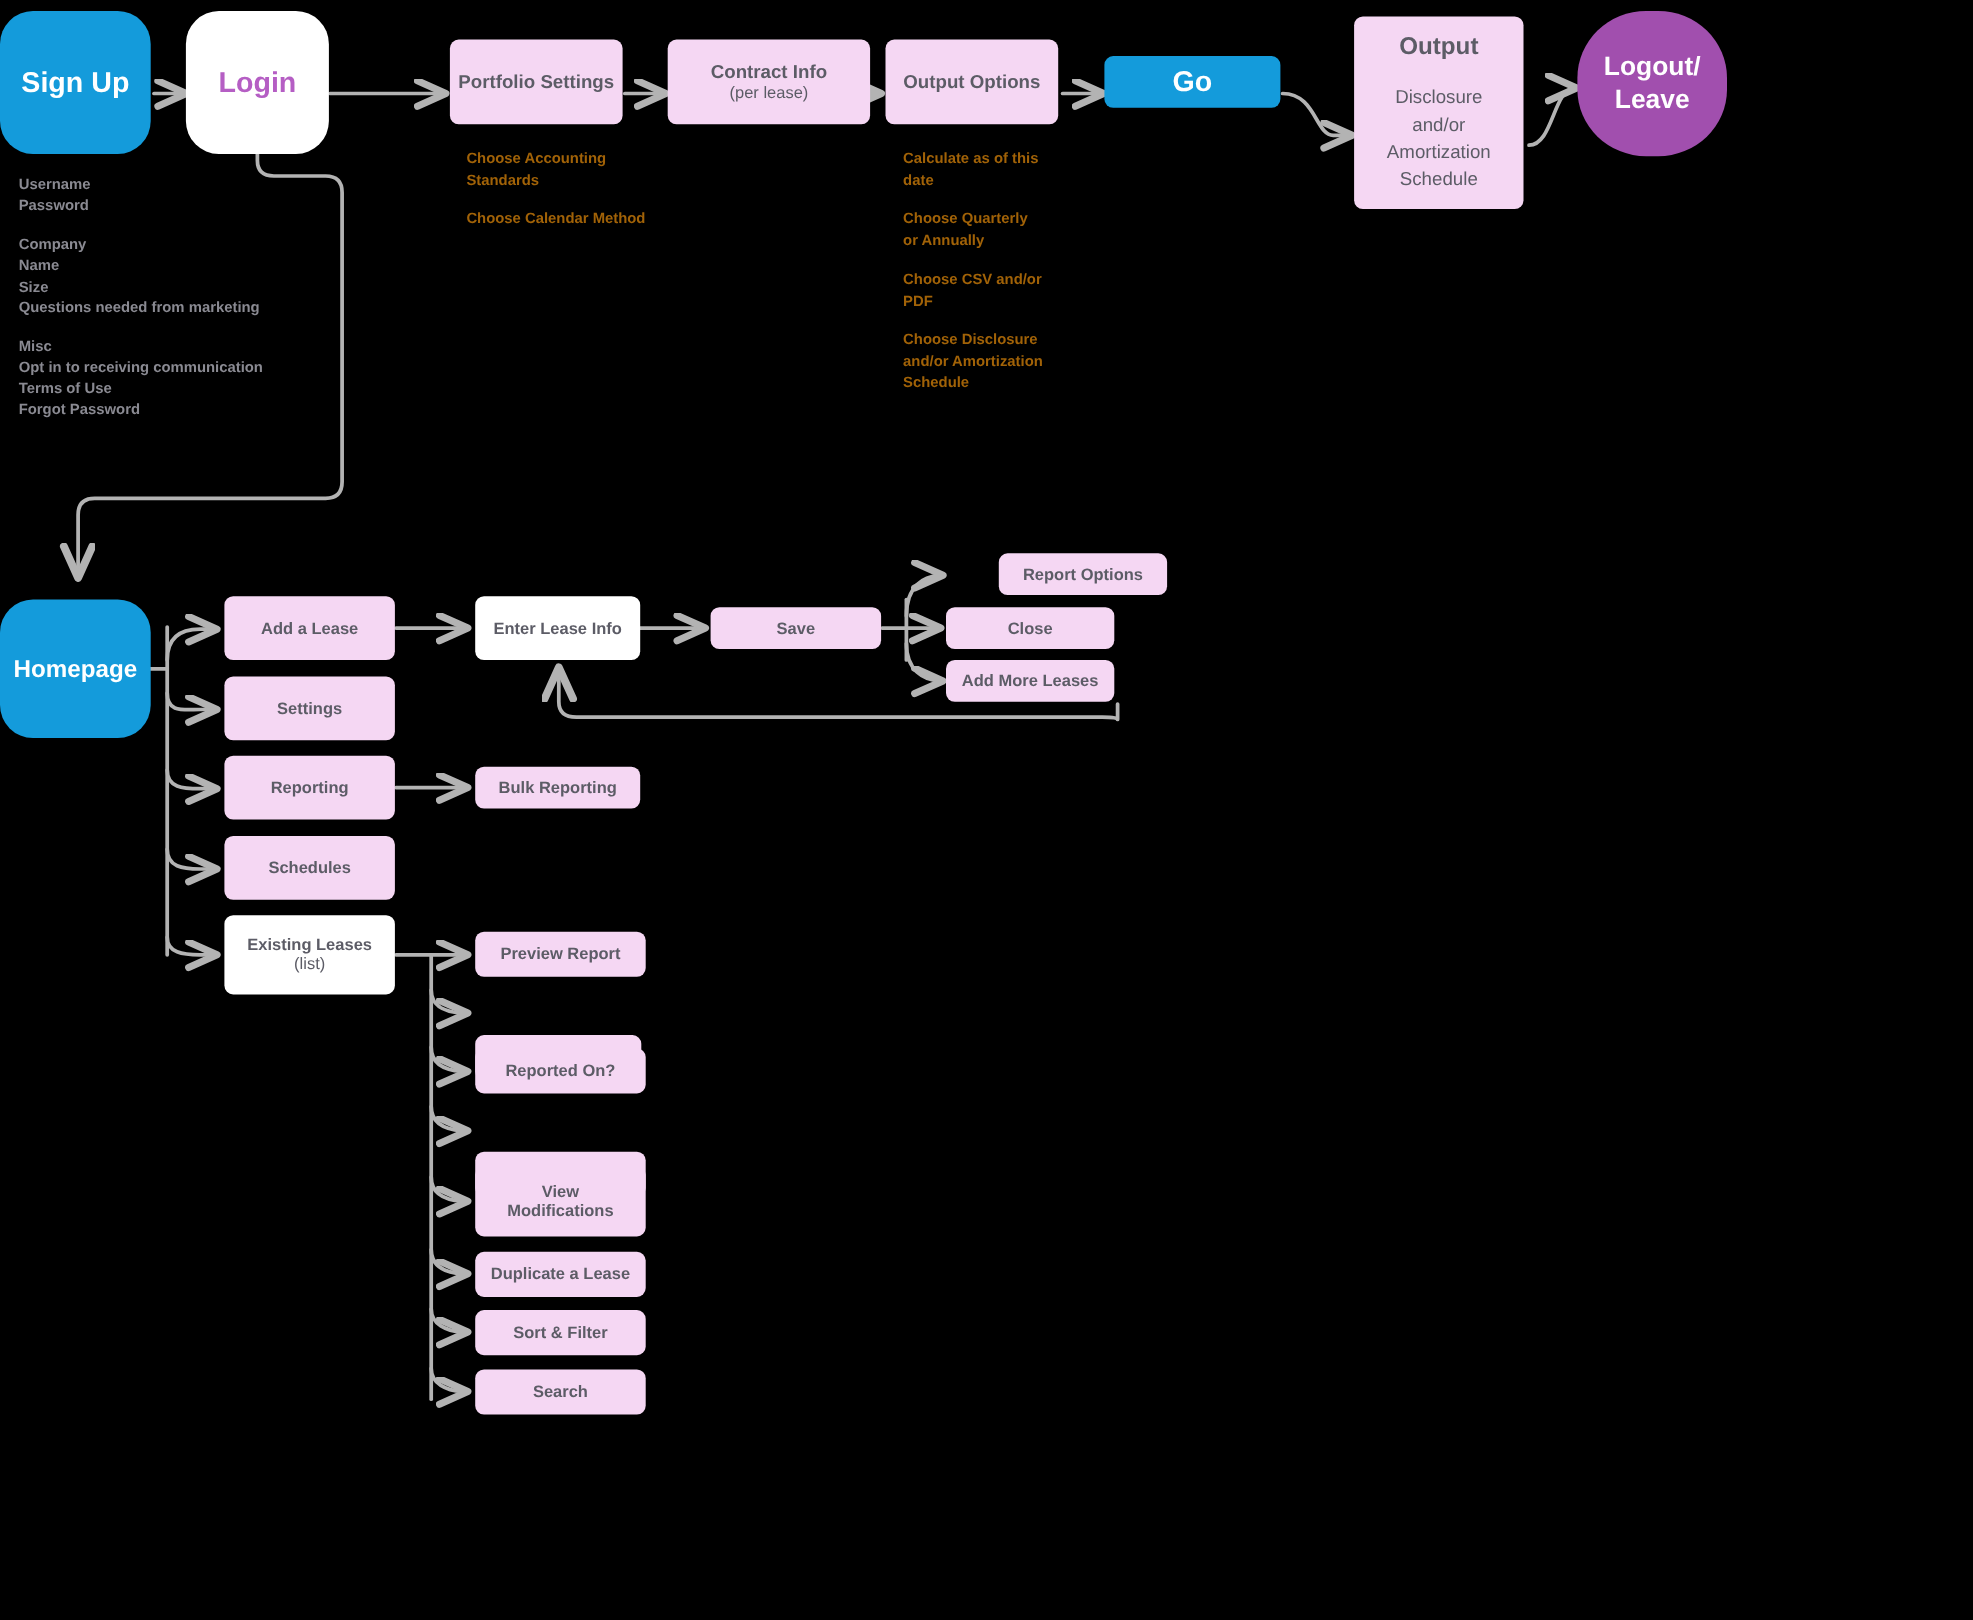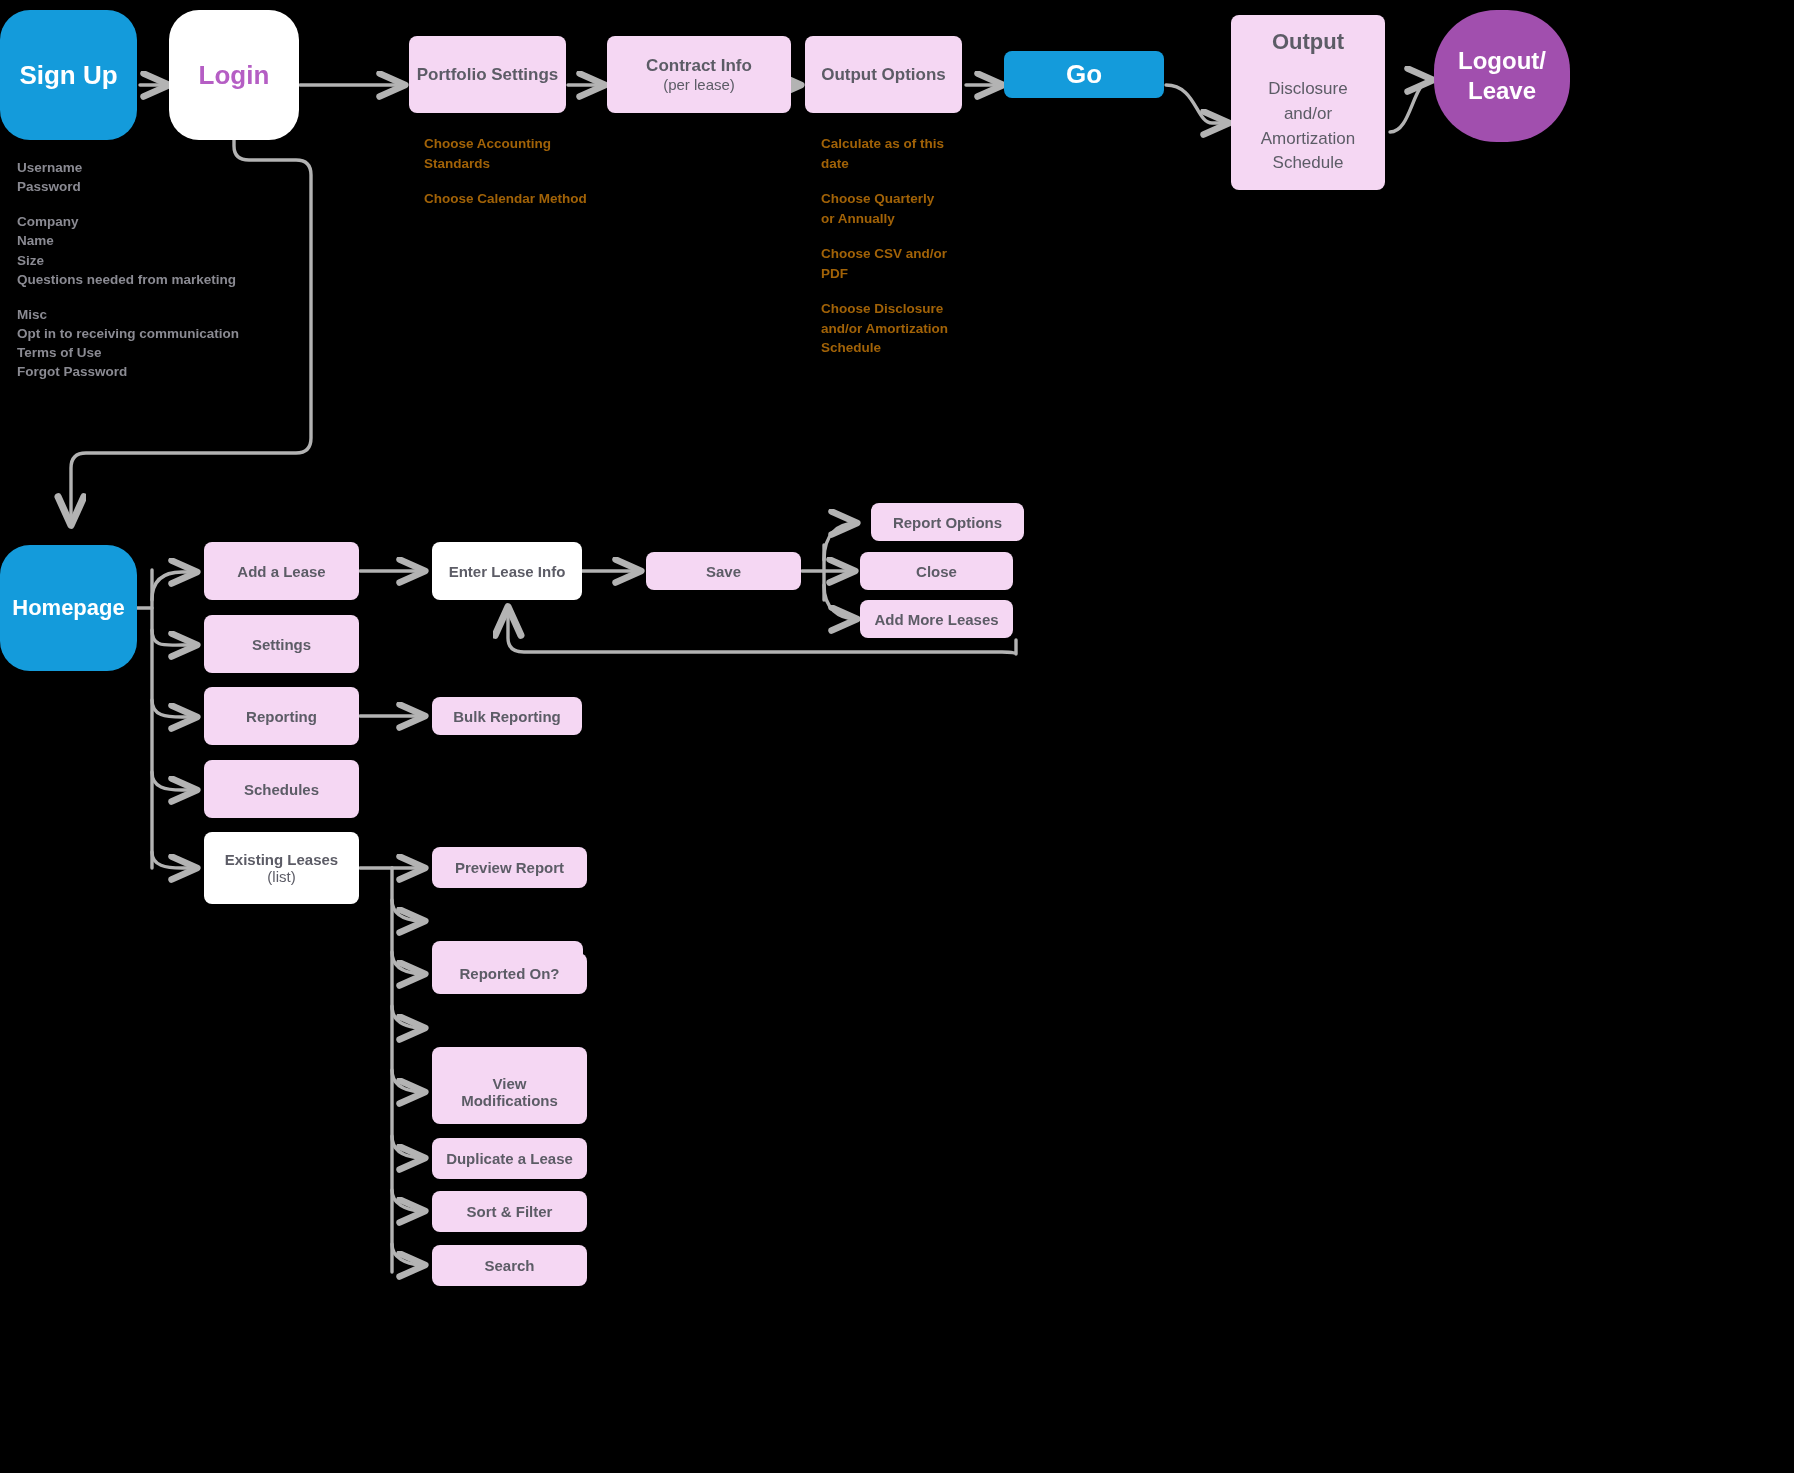--- a/index.html
+++ b/index.html
@@ -173,21 +173,21 @@
     <span class="sub">(list)</span>
   </div>
 
   <div class="node gray rr-sm" style="left:432px;top:542px;width:150px;height:58px;">
     <span class="sm">Enter Lease Info</span>
   </div>
   <div class="node pink rr-sm" style="left:646px;top:552px;width:155px;height:38px;">
     <span class="sm">Save</span>
   </div>
 
-  <div class="node pink rr-sm" style="left:871px;top:503px;width:153px;height:38px;">
+  <div class="node pink rr-sm" style="left:908px;top:503px;width:153px;height:38px;">
     <span class="sm">Report Options</span>
   </div>
   <div class="node pink rr-sm" style="left:860px;top:552px;width:153px;height:38px;">
     <span class="sm">Close</span>
   </div>
   <div class="node pink rr-sm" style="left:860px;top:600px;width:153px;height:38px;">
     <span class="sm">Add More Leases</span>
   </div>
 
   <div class="node pink rr-sm" style="left:432px;top:697px;width:150px;height:38px;">

